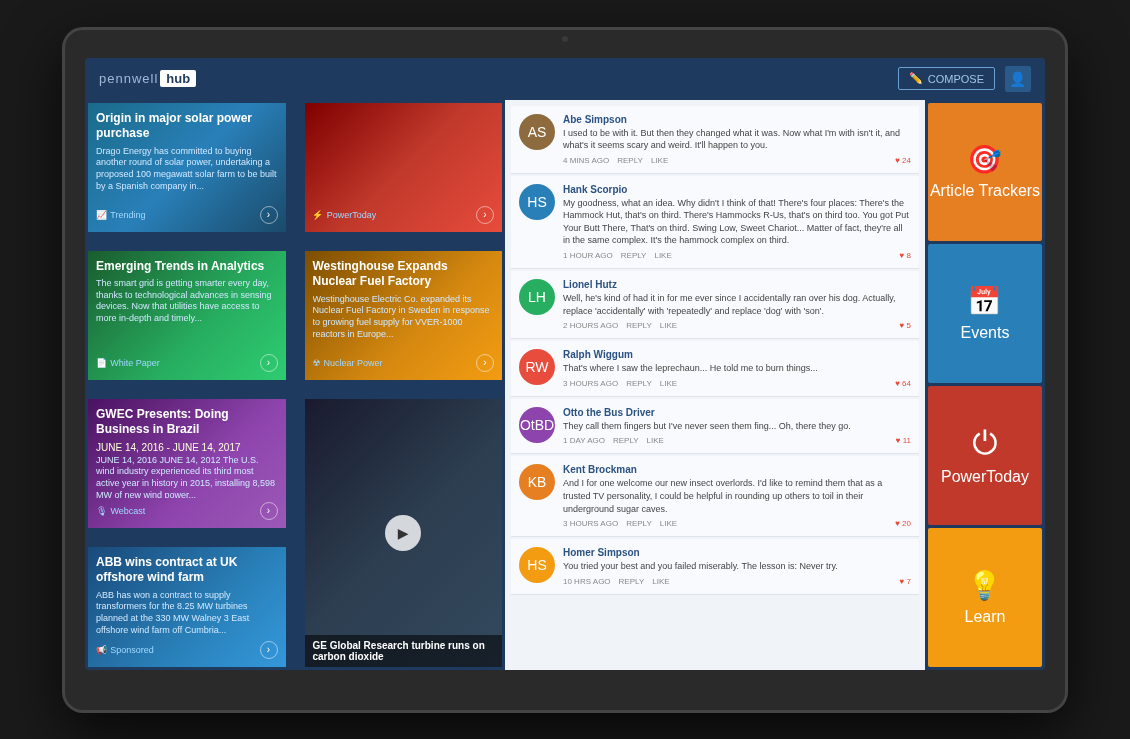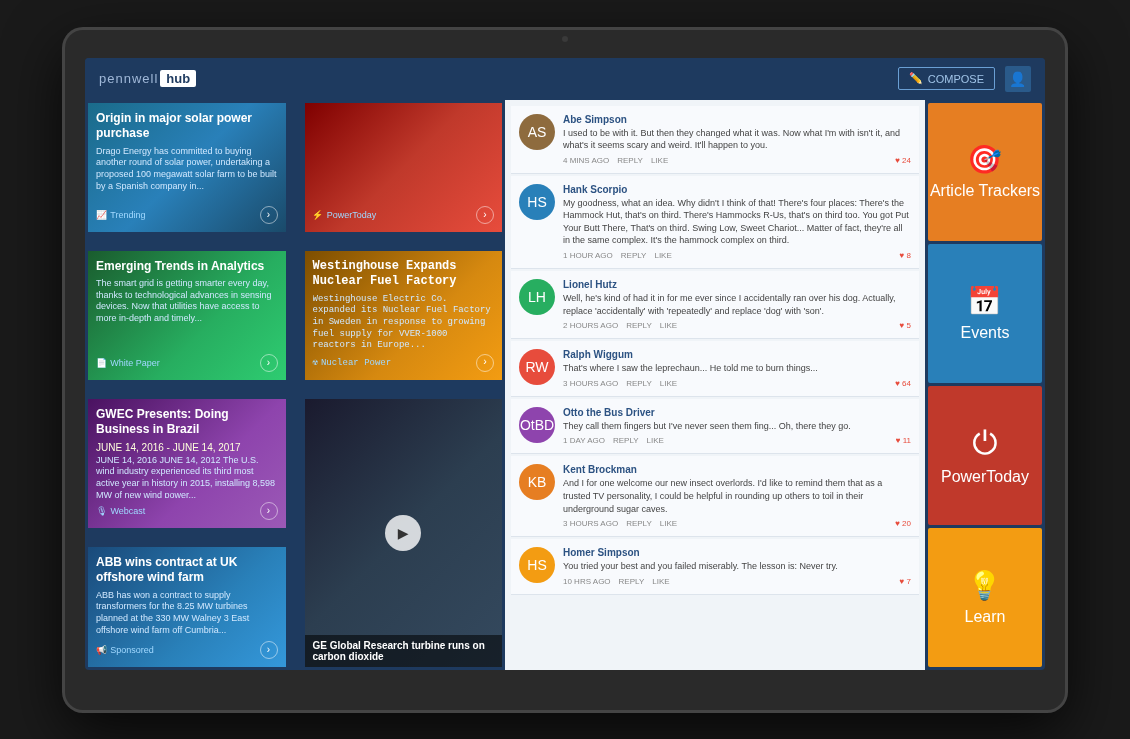--- a/index.html
+++ b/index.html
@@ -371,21 +371,21 @@
             <div class="tile-footer">
               <div class="tile-category">
                 <span>📄</span>
                 <span>White Paper</span>
               </div>
               <div class="tile-arrow">›</div>
             </div>
           </div>
         </div>
 
-        <div class="tile img-nuclear" style="min-height:100px;font-family:Liberation Mono, monospace;">
+        <div class="tile img-nuclear" style="min-height:100px;">
           <div class="tile-content">
             <div class="tile-title">Westinghouse Expands Nuclear Fuel Factory</div>
             <div class="tile-desc">Westinghouse Electric Co. expanded its Nuclear Fuel Factory in Sweden in response to growing fuel supply for VVER-1000 reactors in Europe...</div>
             <div class="tile-footer">
               <div class="tile-category">
                 <span>☢</span>
                 <span>Nuclear Power</span>
               </div>
               <div class="tile-arrow">›</div>
             </div>

